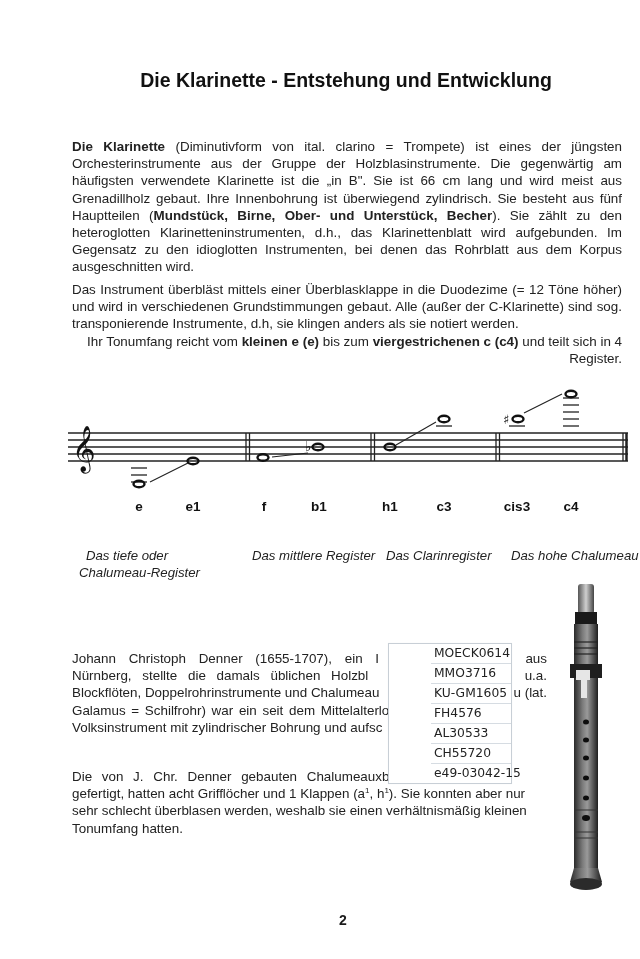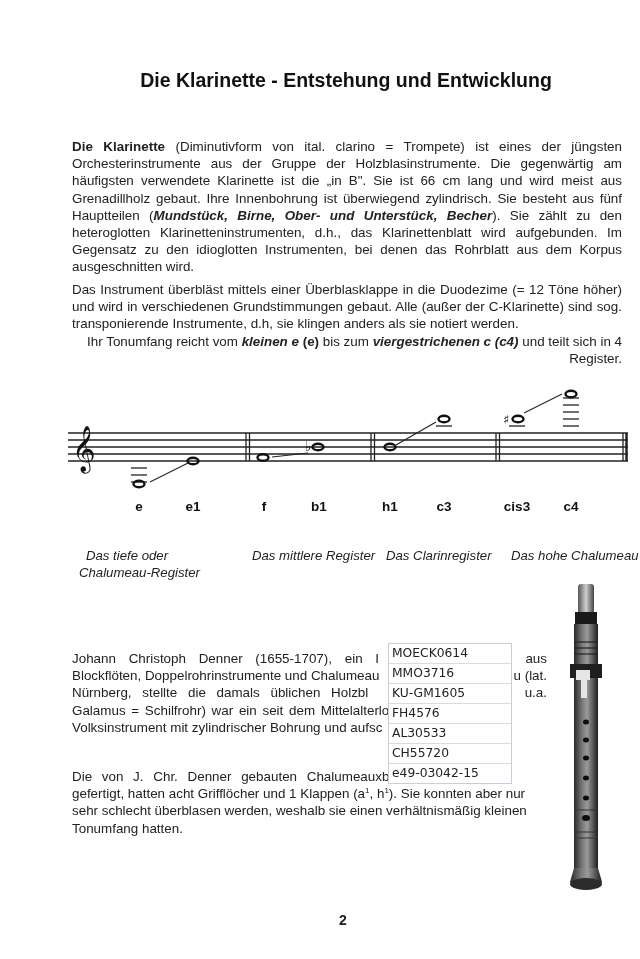--- a/index.html
+++ b/index.html
@@ -10,21 +10,21 @@
   }
   .title {
     position: absolute; left: 0; top: 69px; width: 692px; text-align: center;
     font-size: 19.5px; font-weight: bold; color: #111;
   }
   .para {
     position: absolute; left: 72px; width: 550px;
     font-size: 13.4px; line-height: 17.2px; text-align: justify;
     color: #222;
   }
-  b.bi { font-style: italic; font-weight: bold; }
+  b.bi { font-weight: bold; }
   #p1 { top: 138px; }
   #p2 { top: 281px; }
   #p3 { top: 650px; width: 475px; }
   #p4 { top: 768px; width: 475px; }
   .staff-svg { position: absolute; left: 0; top: 370px; }
   .note-label {
     position: absolute; top: 499px; font-size: 13.5px; font-weight: bold;
     transform: translateX(-50%); color: #111;
   }
   .reg-label {
@@ -33,21 +33,21 @@
   }
   .popup {
     position: absolute; left: 388px; top: 643px; width: 122px;
     background: #ffffff; border: 1px solid #c8cfd6;
     box-shadow: 0 0 1px rgba(0,0,0,0.05);
   }
   .popup-item {
     height: 19px; line-height: 19px; padding-left: 3px;
     border-bottom: 1px solid #d6dce2;
     font-family: "DejaVu Sans", "Liberation Sans", sans-serif;
-    font-size: 12.3px; color: #222; cursor: pointer; white-space: nowrap;
+    font-size: 12.3px; color: #222; cursor: pointer; white-space: nowrap; margin-left: 42px;
   }
   .popup-item:last-child { border-bottom: none; }
   .clarinet { position: absolute; left: 560px; top: 582px; }
   .page-number {
     position: absolute; left: 339px; top: 912px; font-size: 14px; font-weight: bold;
   }
   sup { font-size: 8px; line-height: 0; }
 </style>
 </head>
 <body>
@@ -133,27 +133,27 @@
 Chalumeau-Register</span></div>
 <div class="reg-label" style="left:252px">Das mittlere Register</div>
 <div class="reg-label" style="left:386px">Das Clarinregister</div>
 <div class="reg-label" style="left:511px">Das hohe Chalumeau</div>
 
 <div id="p3" class="para">
   <div style="display:flex;justify-content:space-between;word-spacing:9px">
       <span>Johann Christoph Denner (1655-1707), ein I</span>
       <span>aus</span>
     </div>
+  <div style="display:flex;justify-content:space-between;word-spacing:7px">
+      <span>Nürnberg, stellte die damals üblichen Holzbl</span>
+      <span>u.a.</span>
+    </div>
   <div style="display:flex;justify-content:space-between">
       <span>Blockflöten, Doppelrohrinstrumente und Chalumeau</span>
       <span>u (lat.</span>
-    </div>
-  <div style="display:flex;justify-content:space-between;word-spacing:7px">
-      <span>Nürnberg, stellte die damals üblichen Holzbl</span>
-      <span>u.a.</span>
     </div>
   <div style="display:flex;justify-content:flex-start;word-spacing:2px">
       <span>Galamus = Schilfrohr) war ein seit dem Mittelalter</span>
       <span>loses</span>
     </div>
   <div><span>Volksinstrument mit zylindrischer Bohrung und aufsc</span></div>
 </div>
 
 <div id="p4" class="para">
   <div style="display:flex;justify-content:flex-start;word-spacing:6px">

